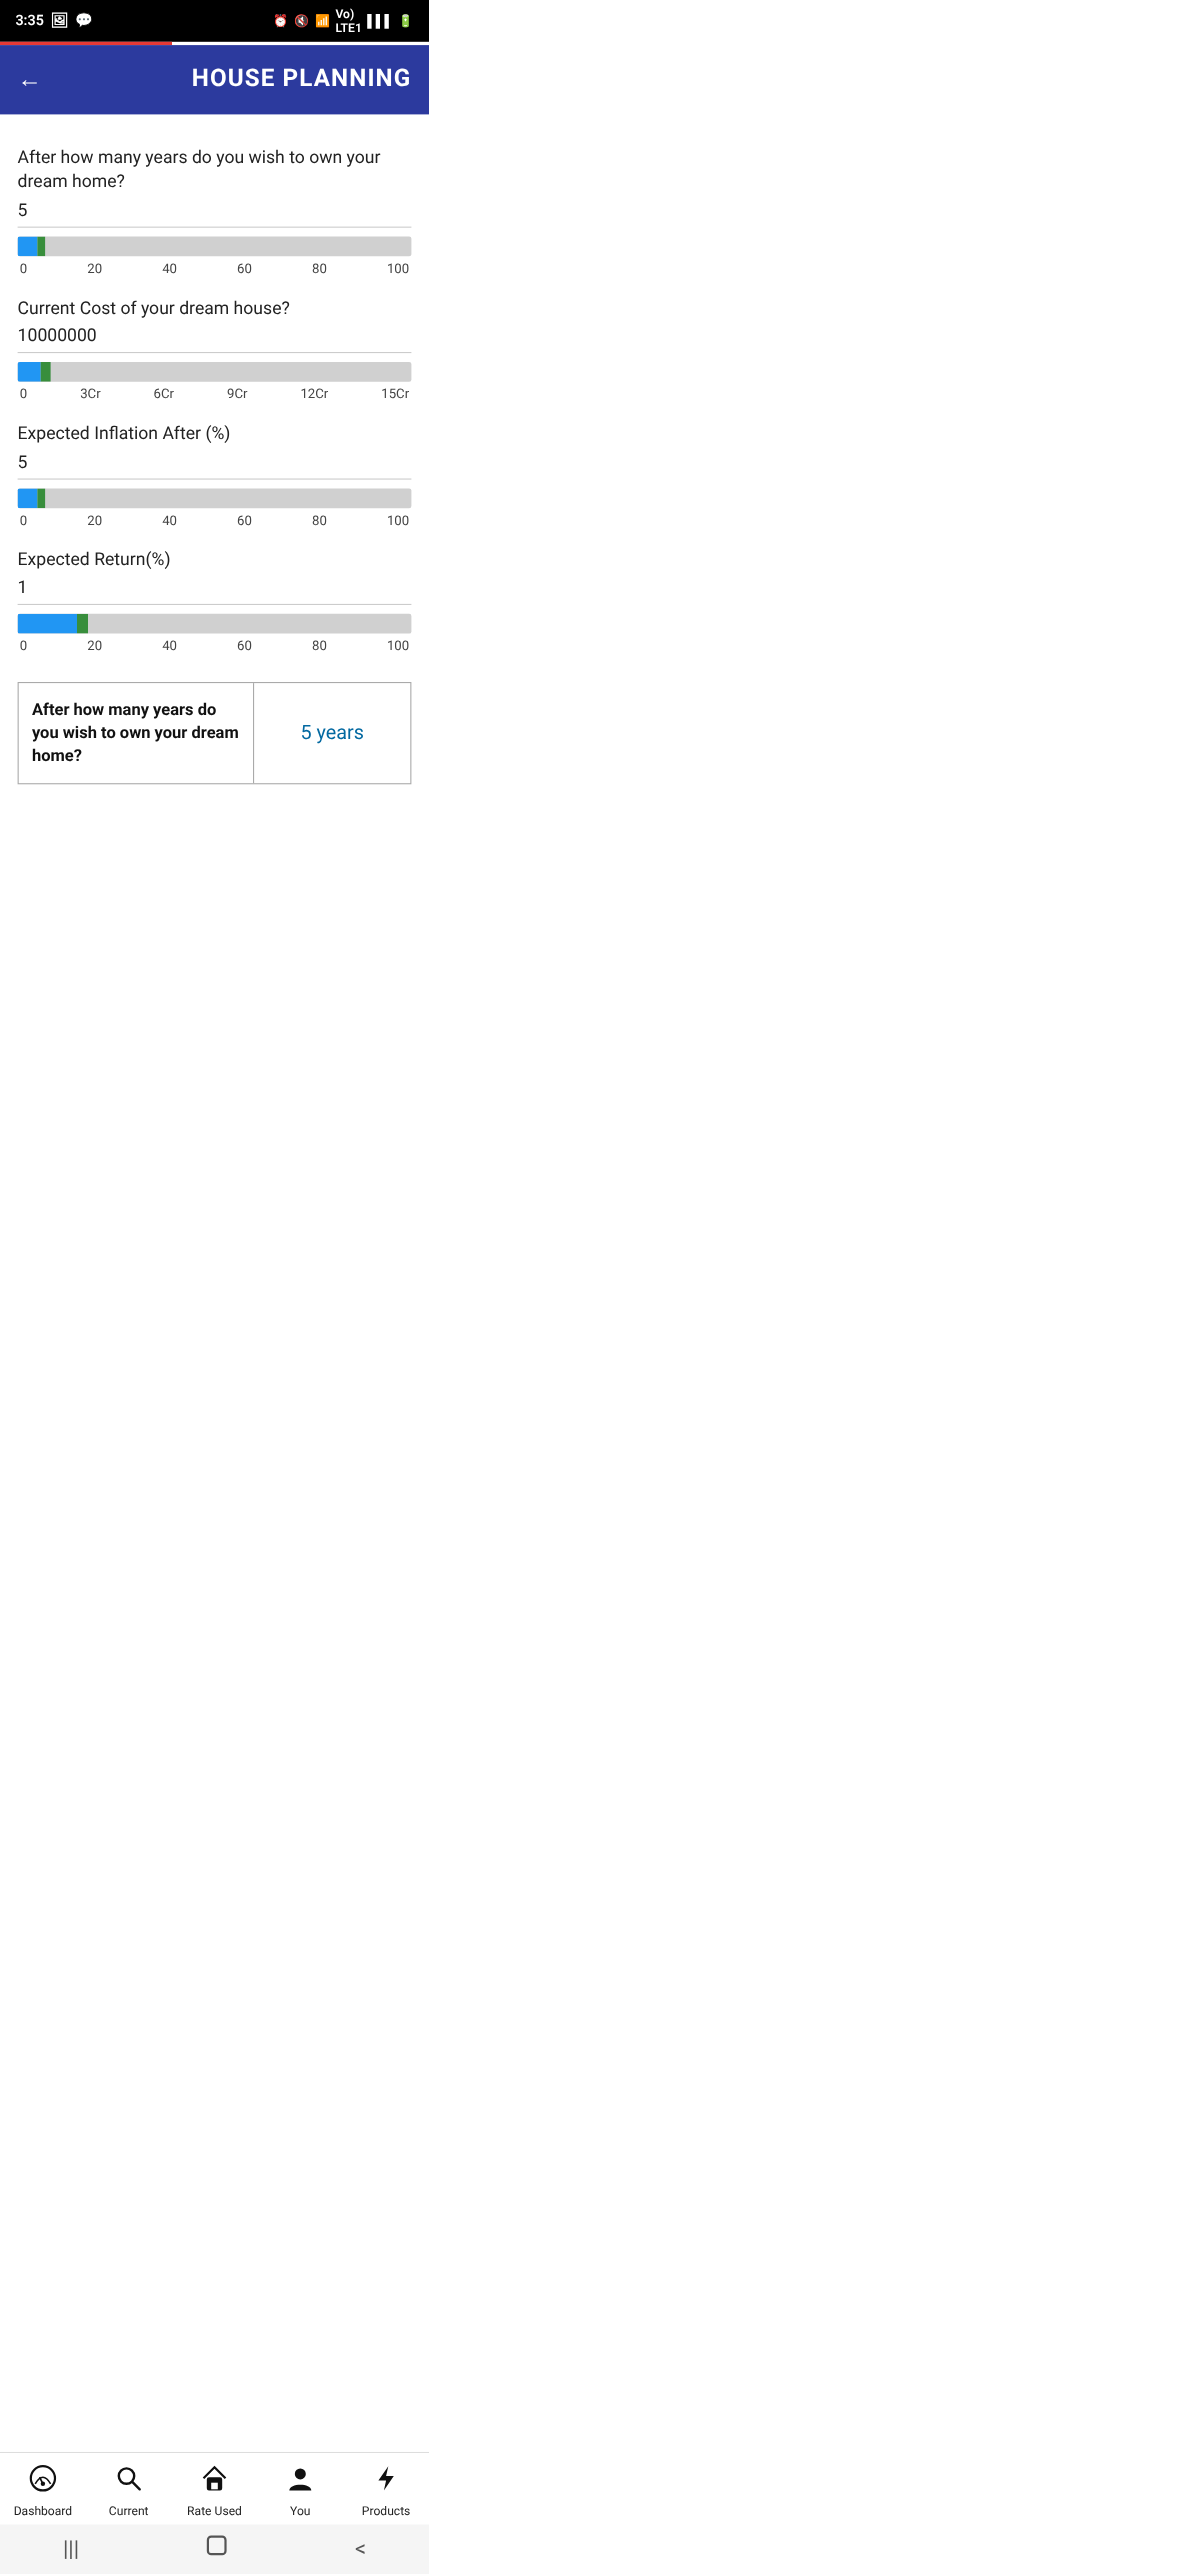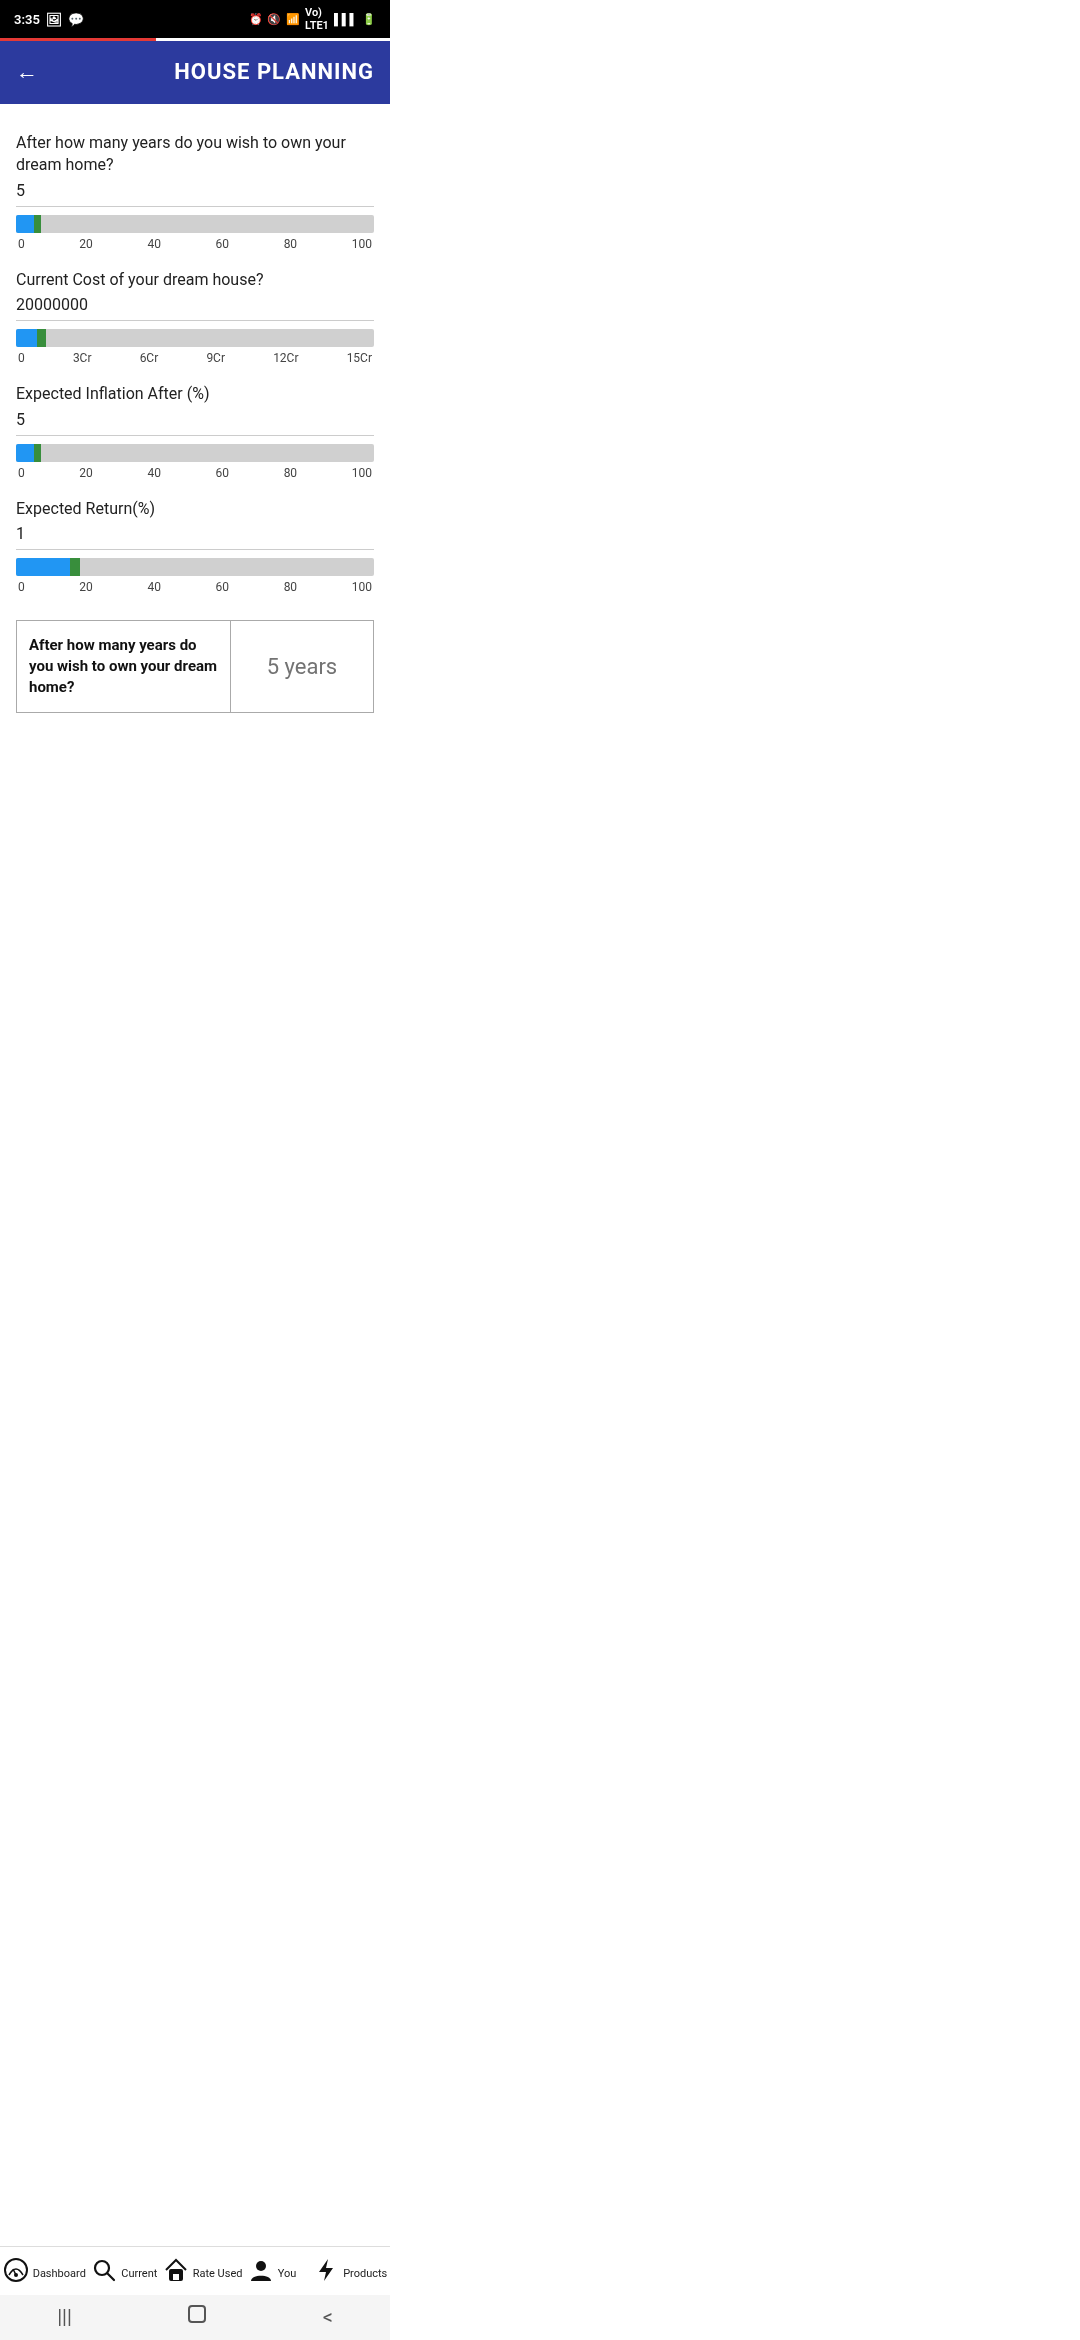--- a/index.html
+++ b/index.html
@@ -136,42 +136,42 @@
       color: #111;
       border-right: 1px solid #aaa;
       line-height: 1.4;
     }
     .result-table .answer-cell {
       flex: 1;
       padding: 14px 12px;
       display: flex;
       align-items: center;
       justify-content: center;
-      font-size: 22px;
-      color: #737373;
+      font-size: 18px;
+      color: #0369a1;
     }
 
     
     .bottom-nav {
       position: fixed;
       bottom: 0;
       left: 0;
       width: 390px;
       background: #fff;
       border-top: 1px solid #ddd;
     }
     .nav-items {
       display: flex;
       justify-content: space-around;
       align-items: center;
       padding: 10px 0 6px;
     }
     .nav-item {
       display: flex;
-      flex-direction: row;
+      flex-direction: column;
       align-items: center;
       gap: 4px;
       cursor: pointer;
       min-width: 60px;
     }
     .nav-icon {
       font-size: 24px;
       color: #111;
     }
     .nav-label {
@@ -245,21 +245,21 @@
           <span>80</span>
           <span>100</span>
         </div>
       </div>
     </div>
 
     <div class="section-gap"></div>
 
     <div class="question-block">
       <div class="question-text">Current Cost of your dream house?</div>
-      <div class="question-value">20000000</div>
+      <div class="question-value">10000000</div>
       <div class="divider"></div>
       <div class="slider-container">
         <div class="slider-track">
           <div class="slider-blue" style="width: 6%;"></div>
           <div class="slider-green" style="left: 6%; width: 2.5%;"></div>
         </div>
         <div class="slider-labels">
           <span>0</span>
           <span>3Cr</span>
           <span>6Cr</span>

